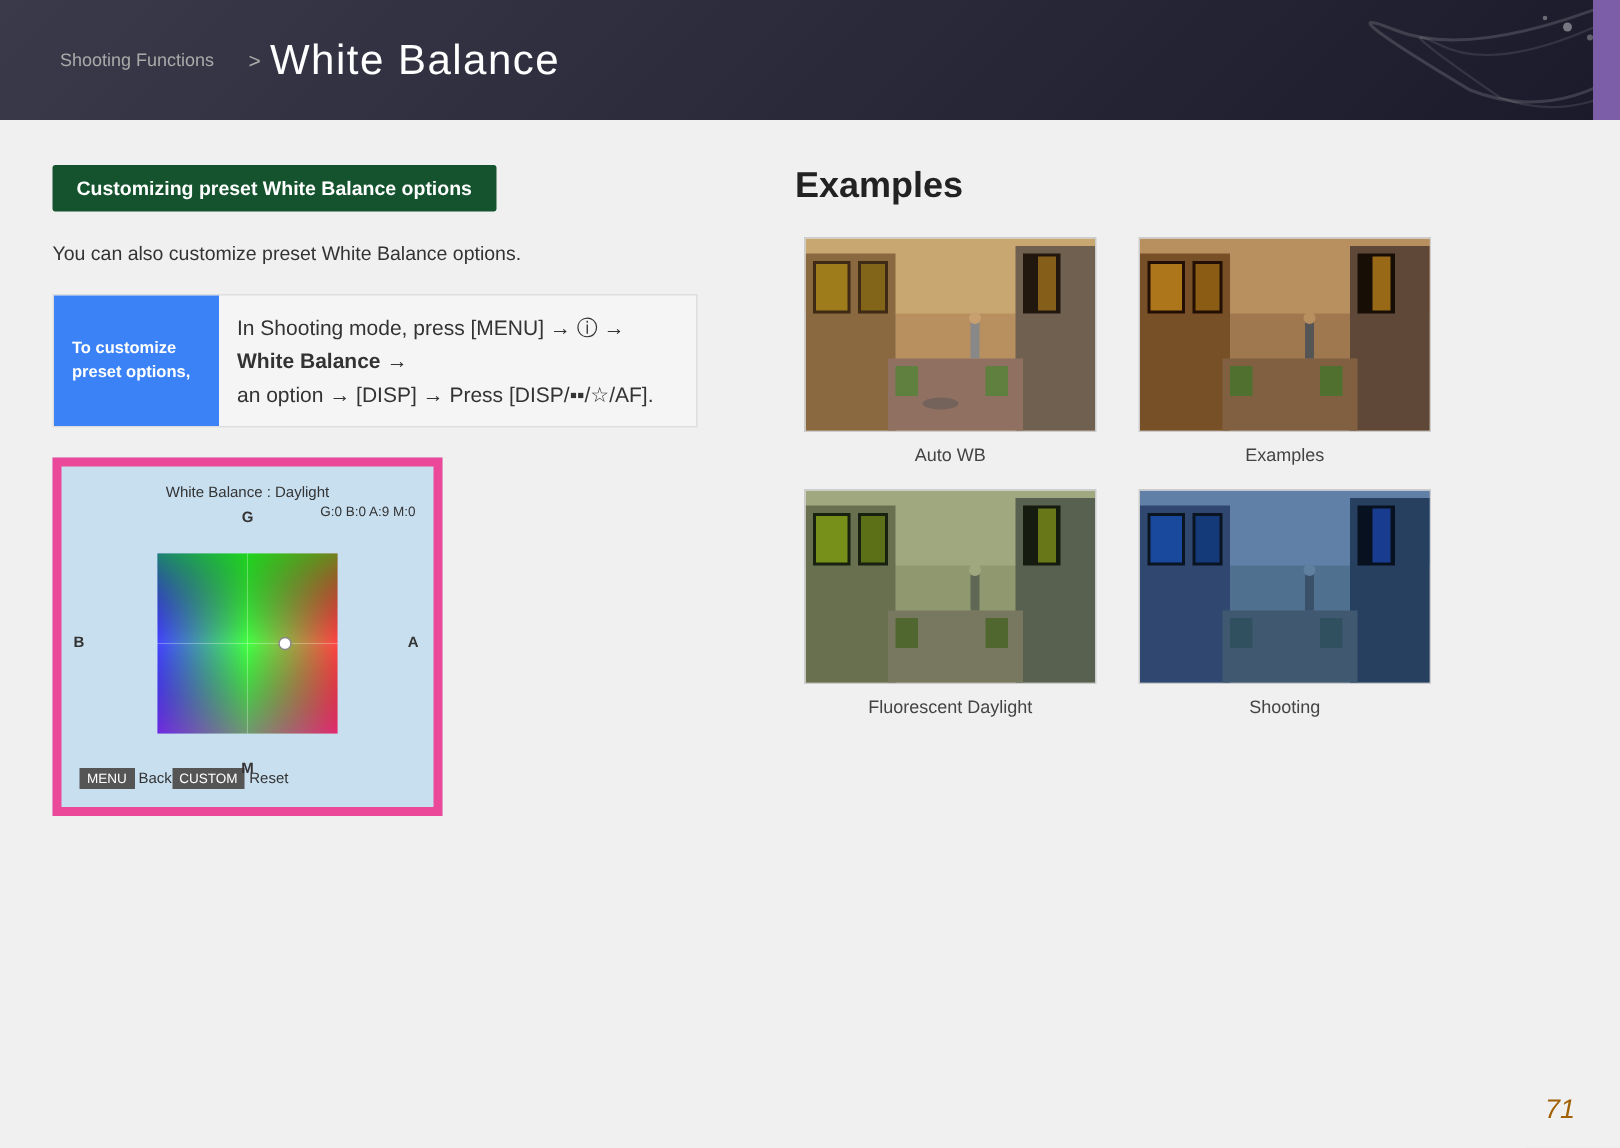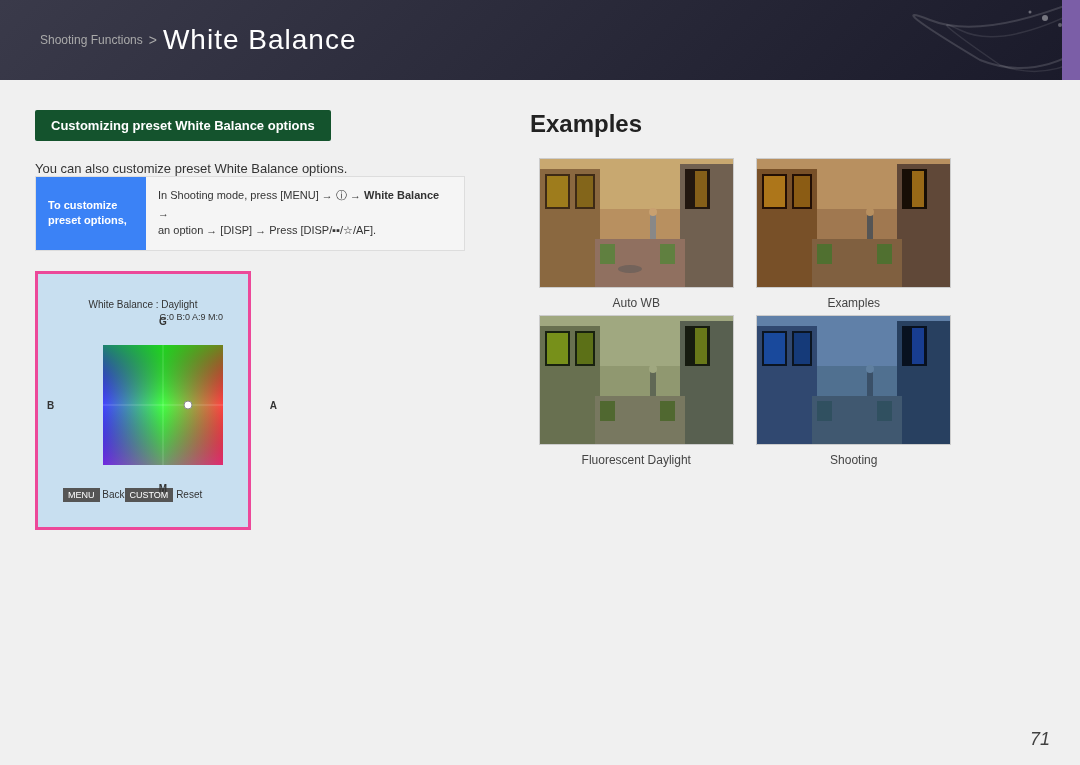--- a/index.html
+++ b/index.html
@@ -44,21 +44,21 @@
       top: 0;
       right: 0;
       width: 18px;
       height: 80px;
       background: #7b5ea7;
     }
 
     .breadcrumb {
       color: #aaa;
       font-size: 12px;
-      margin-right: 6px;
+      margin-right: 23px;
     }
 
     .page-title {
       color: white;
       font-size: 28px;
       font-weight: 300;
       letter-spacing: 1px;
     }
 
     .breadcrumb-separator {
@@ -92,20 +92,21 @@
       font-size: 13px;
       font-weight: bold;
       display: inline-block;
       margin-bottom: 20px;
       border-radius: 2px;
     }
 
     .description-text {
       font-size: 13px;
       color: #333;
+      margin-bottom: 20px;
     }
 
     
     .instruction-box {
       display: flex;
       background: #f5f5f5;
       border: 1px solid #ddd;
       margin-bottom: 20px;
     }
 
@@ -116,35 +117,35 @@
       padding: 10px 12px;
       min-width: 110px;
       display: flex;
       align-items: center;
       font-weight: bold;
       line-height: 1.4;
     }
 
     .instruction-content {
       padding: 10px 12px;
-      font-size: 11px;
+      font-size: 14px;
       color: #333;
       line-height: 1.6;
     }
 
     .instruction-content strong {
       font-weight: bold;
     }
 
     
     .wb-diagram {
-      border: 3px solid #ec4899;
+      border: 6px solid #ec4899;
       background: #c8dff0;
-      width: 216px;
-      padding: 25px;
+      width: 260px;
+      padding: 12px;
     }
 
     .wb-diagram-title {
       font-size: 10px;
       color: #333;
       text-align: center;
       margin-bottom: 2px;
     }
 
     .wb-diagram-coords {
@@ -199,21 +200,21 @@
     .examples-title {
       font-size: 24px;
       font-weight: bold;
       color: #222;
       margin-bottom: 20px;
     }
 
     .examples-grid {
       display: grid;
       grid-template-columns: 1fr 1fr;
-      gap: 5px;
+      gap: 16px;
       width: 430px;
     }
 
     .example-item {
       display: flex;
       flex-direction: column;
       align-items: center;
     }
 
     .example-image {
@@ -230,21 +231,21 @@
       margin-top: 8px;
       text-align: center;
     }
 
     
     .page-number {
       position: absolute;
       bottom: 15px;
       right: 30px;
       font-size: 18px;
-      color: #404040;
+      color: #a16207;
       font-style: italic;
     }
 
     
     .color-grid-svg {
       position: absolute;
       top: 50%;
       left: 50%;
       transform: translate(-50%, -50%);
     }

